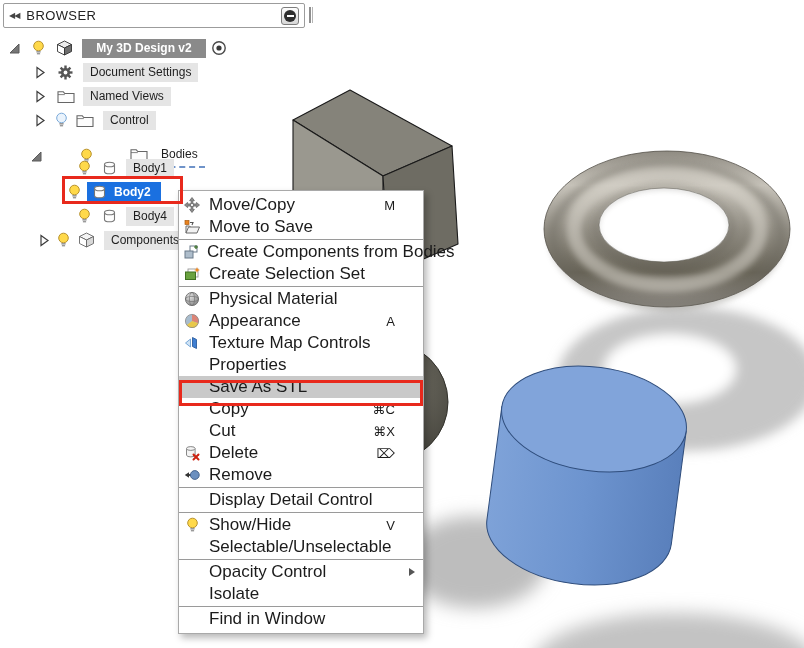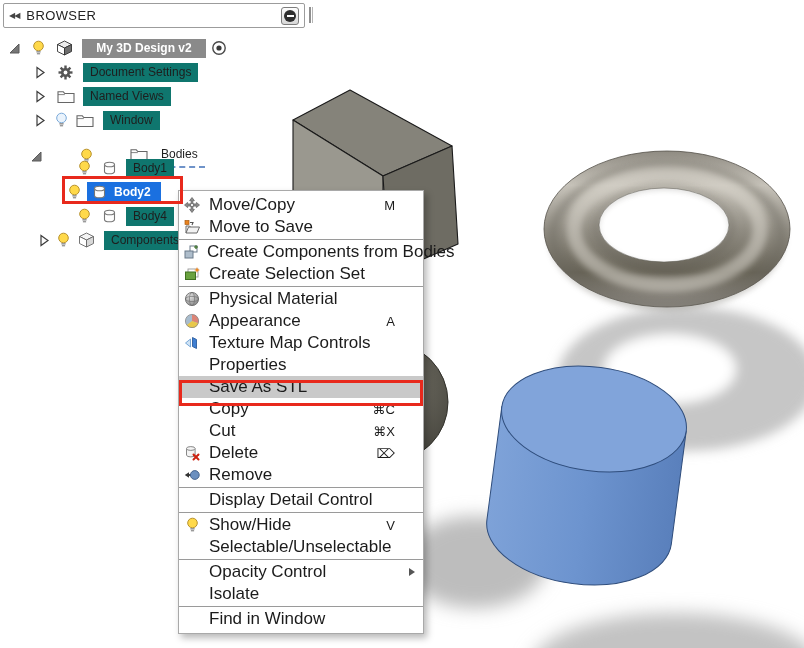--- a/index.html
+++ b/index.html
@@ -22,21 +22,21 @@
   .collapse-glyph { width:12px; height:12px; border-radius:50%; background:#2e2e2e; position:relative; }
   .collapse-glyph::after { content:""; position:absolute; left:2.5px; top:5px; width:7px; height:2px; background:#fff; }
   .panel-splitter { position:absolute; left:309px; top:7px; height:16px; z-index:10;
     border-left:2px solid #8f8f8f; border-right:1px solid #b5b5b5; width:4px; }
 
   
   .tree { position:absolute; left:0; top:34px; z-index:10; width:330px; }
   .trow { position:absolute; height:24px; display:flex; align-items:center; }
   .trow > * { flex:none; }
   .caret { width:13px; height:13px; display:inline-block; }
-  .tlabel { font-size:12px; color:#1e1e1e; background:#0f766e; padding:2px 7px;
+  .tlabel { font-size:12px; color:#1e1e1e; background:#e5e5e5; padding:2px 7px;
             line-height:15px; white-space:nowrap; }
   .tlabel.sel-root { background:#8a8a8a; color:#fff; font-weight:bold; min-width:124px; text-align:center; }
   .pill-blue { display:flex; align-items:center; background:#1a70e0; padding:1px 8px 1px 4px; }
   .pill-blue .tlabel { background:transparent; color:#fff; font-weight:bold; padding:2px 2px 2px 6px; }
   .dash-under { display:flex; align-items:center; border-bottom:2px dashed #6f93c9; padding-bottom:2px; }
 
   
   .ctx-menu { position:absolute; left:178px; top:190px; width:246px; z-index:40;
     background:#fff; border:1px solid #a9a9a9; box-shadow:3px 4px 7px rgba(0,0,0,.28);
     padding:3px 0; }
@@ -189,21 +189,21 @@
         </svg>
       <svg width="13" height="17" style="margin-left:8px;" viewBox="0 0 13 17">
           <circle cx="6.5" cy="6" r="4.8" fill="#eaf3fc" stroke="#79a9d9"></circle>
           <rect x="4.4" y="11" width="4.2" height="1.6" fill="#9a9a9a"></rect>
           <rect x="4.9" y="13" width="3.2" height="1.4" fill="#9a9a9a"></rect>
         </svg>
       <svg width="18" height="15" style="margin-left:8px;" viewBox="0 0 18 15">
           <path d="M1,13.5 V2.8 H6.3 L7.8,4.5 H17 V13.5 Z" fill="#fdfdfd" stroke="#666" stroke-width="1.1"></path>
           <line x1="1" y1="5.6" x2="7.8" y2="5.6" stroke="#666" stroke-width="0.8"></line>
         </svg>
-      <span class="tlabel" style="margin-left:9px;">Window</span>
+      <span class="tlabel" style="margin-left:9px;">Control</span>
     </div>
 
     <div class="trow" style="top:110px;gap:30px;">
       <svg class="caret" style="margin-left:30px;" viewBox="0 0 13 13">
           <path d="M11,2 L11,11 L2,11 Z" fill="#777" stroke="#5a5a5a"></path>
         </svg>
       <svg width="13" height="17" style="margin-left:7px;" viewBox="0 0 13 17">
           <circle cx="6.5" cy="6" r="4.8" fill="#ffd94a" stroke="#b8922e"></circle>
           <rect x="4.4" y="11" width="4.2" height="1.6" fill="#9a9a9a"></rect>
           <rect x="4.9" y="13" width="3.2" height="1.4" fill="#9a9a9a"></rect>

